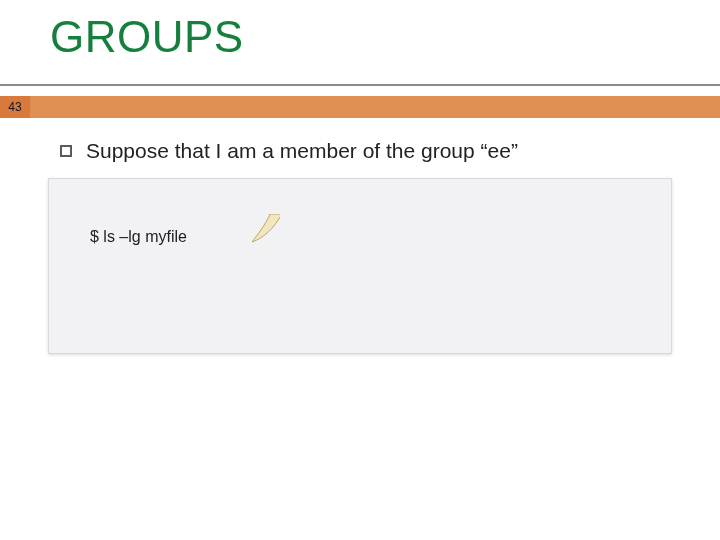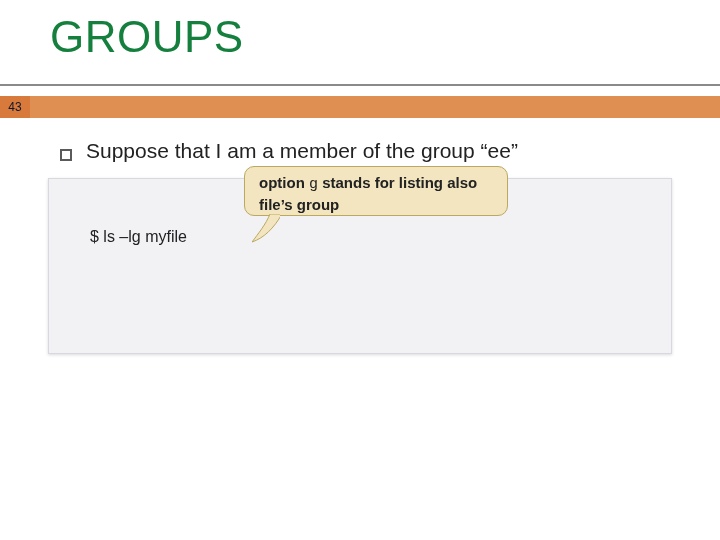--- a/index.html
+++ b/index.html
@@ -46,21 +46,21 @@
     color: #0f172a;
     font-size: 12px;
     line-height: 22px;
     text-align: center;
   }
   .bullet-row {
     position: absolute;
     left: 60px;
     top: 138px;
     display: flex;
-    align-items: center;
+    align-items: flex-start;
     gap: 14px;
   }
   .bullet-marker {
     width: 12px;
     height: 12px;
     border: 2px solid #5a5a5a;
     margin-top: 7px;
     flex: 0 0 auto;
   }
   .bullet-text {
@@ -128,23 +128,20 @@
     <span>43</span>
   </div>
 
   <div class="bullet-row">
     <div class="bullet-marker"></div>
     <div class="bullet-text">Suppose that I am a member of the group “ee”</div>
   </div>
 
   <div class="code-box"></div>
 
-  <div class="callout">
-    <span>option </span><span class="opt">g</span><span> stands for listing also file’s group</span>
-  </div>
 
   <div class="callout-tail">
     <svg width="28" height="30" viewBox="0 0 28 30">
       <path d="M 10 0 C 6 10 -2 20 -8 28 C 4 24 14 14 22 0 Z" transform="translate(8,0)" fill="#f2e5bf" stroke="#bba95f" stroke-width="1"></path>
     </svg>
   </div>
 
   <div class="command">$ ls –lg myfile</div>
 
 </div>

